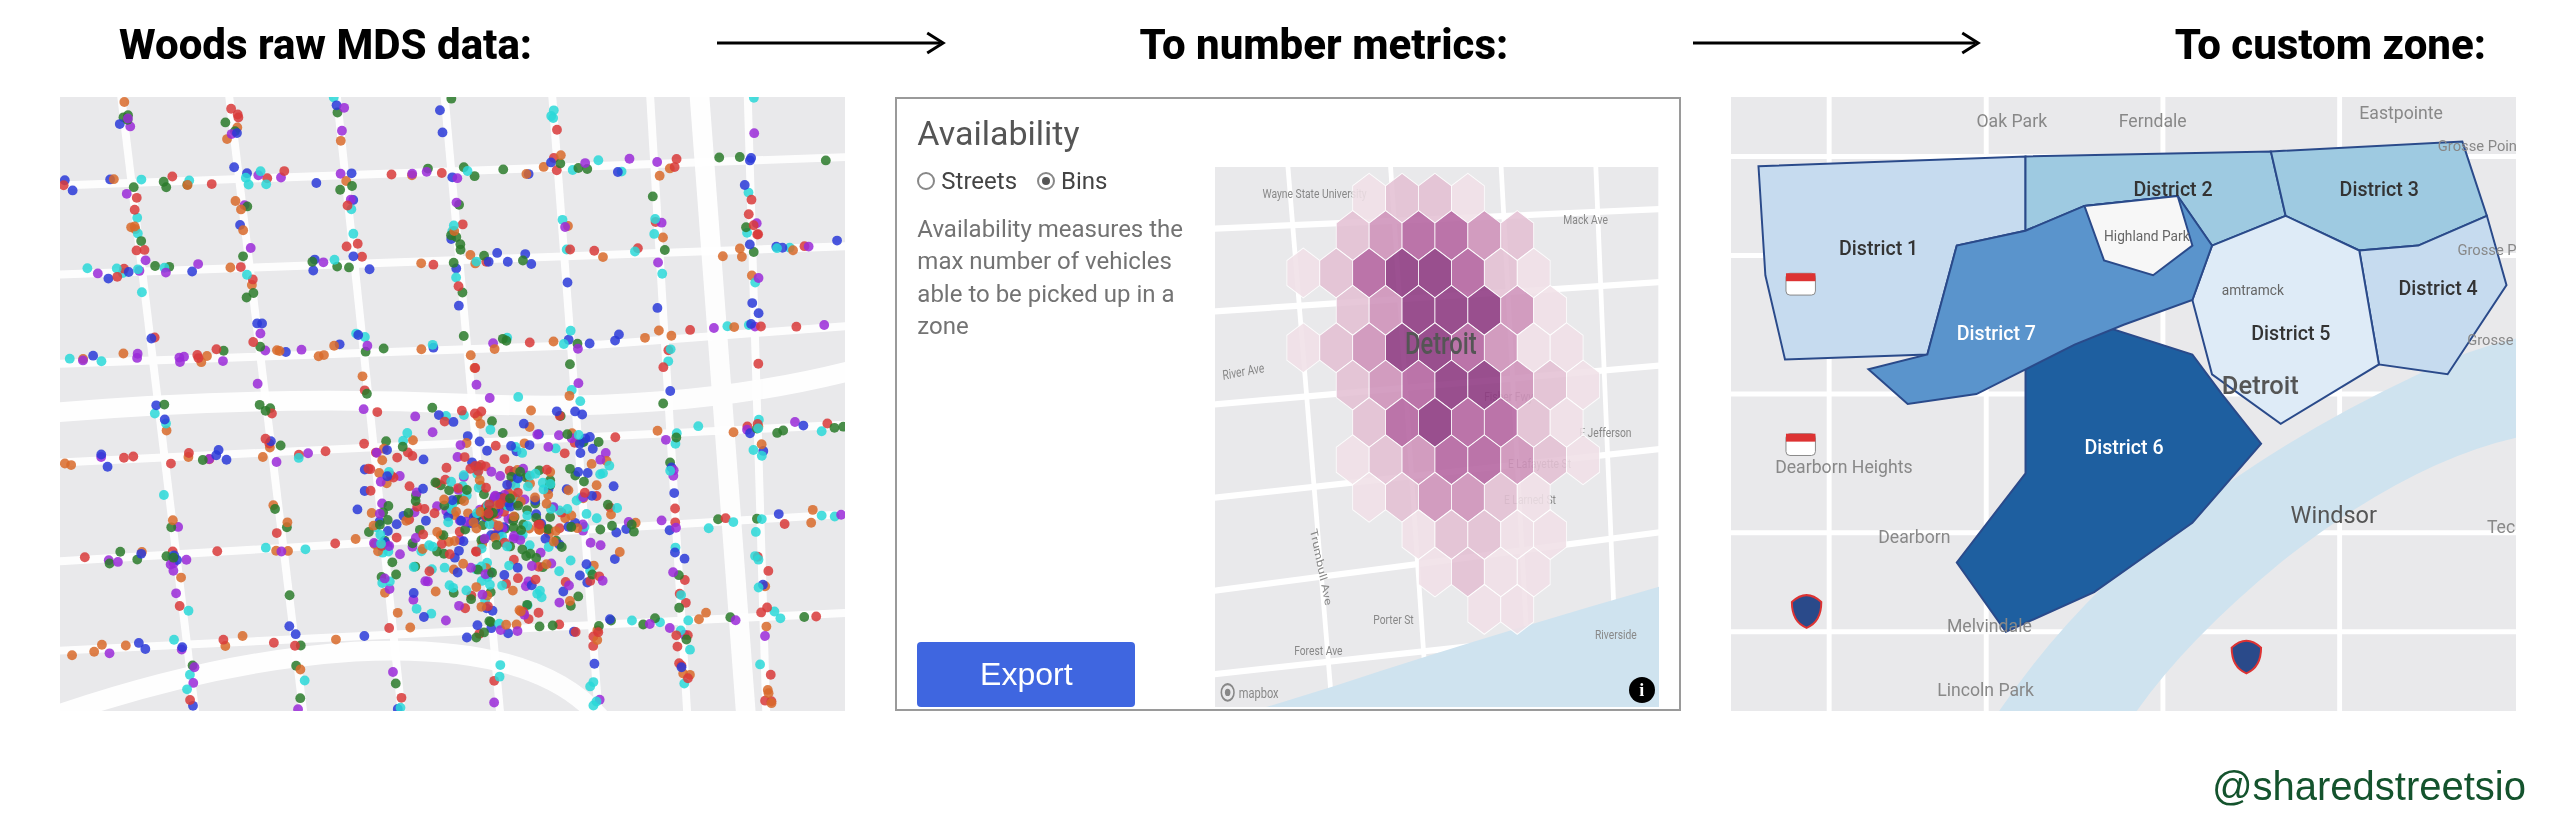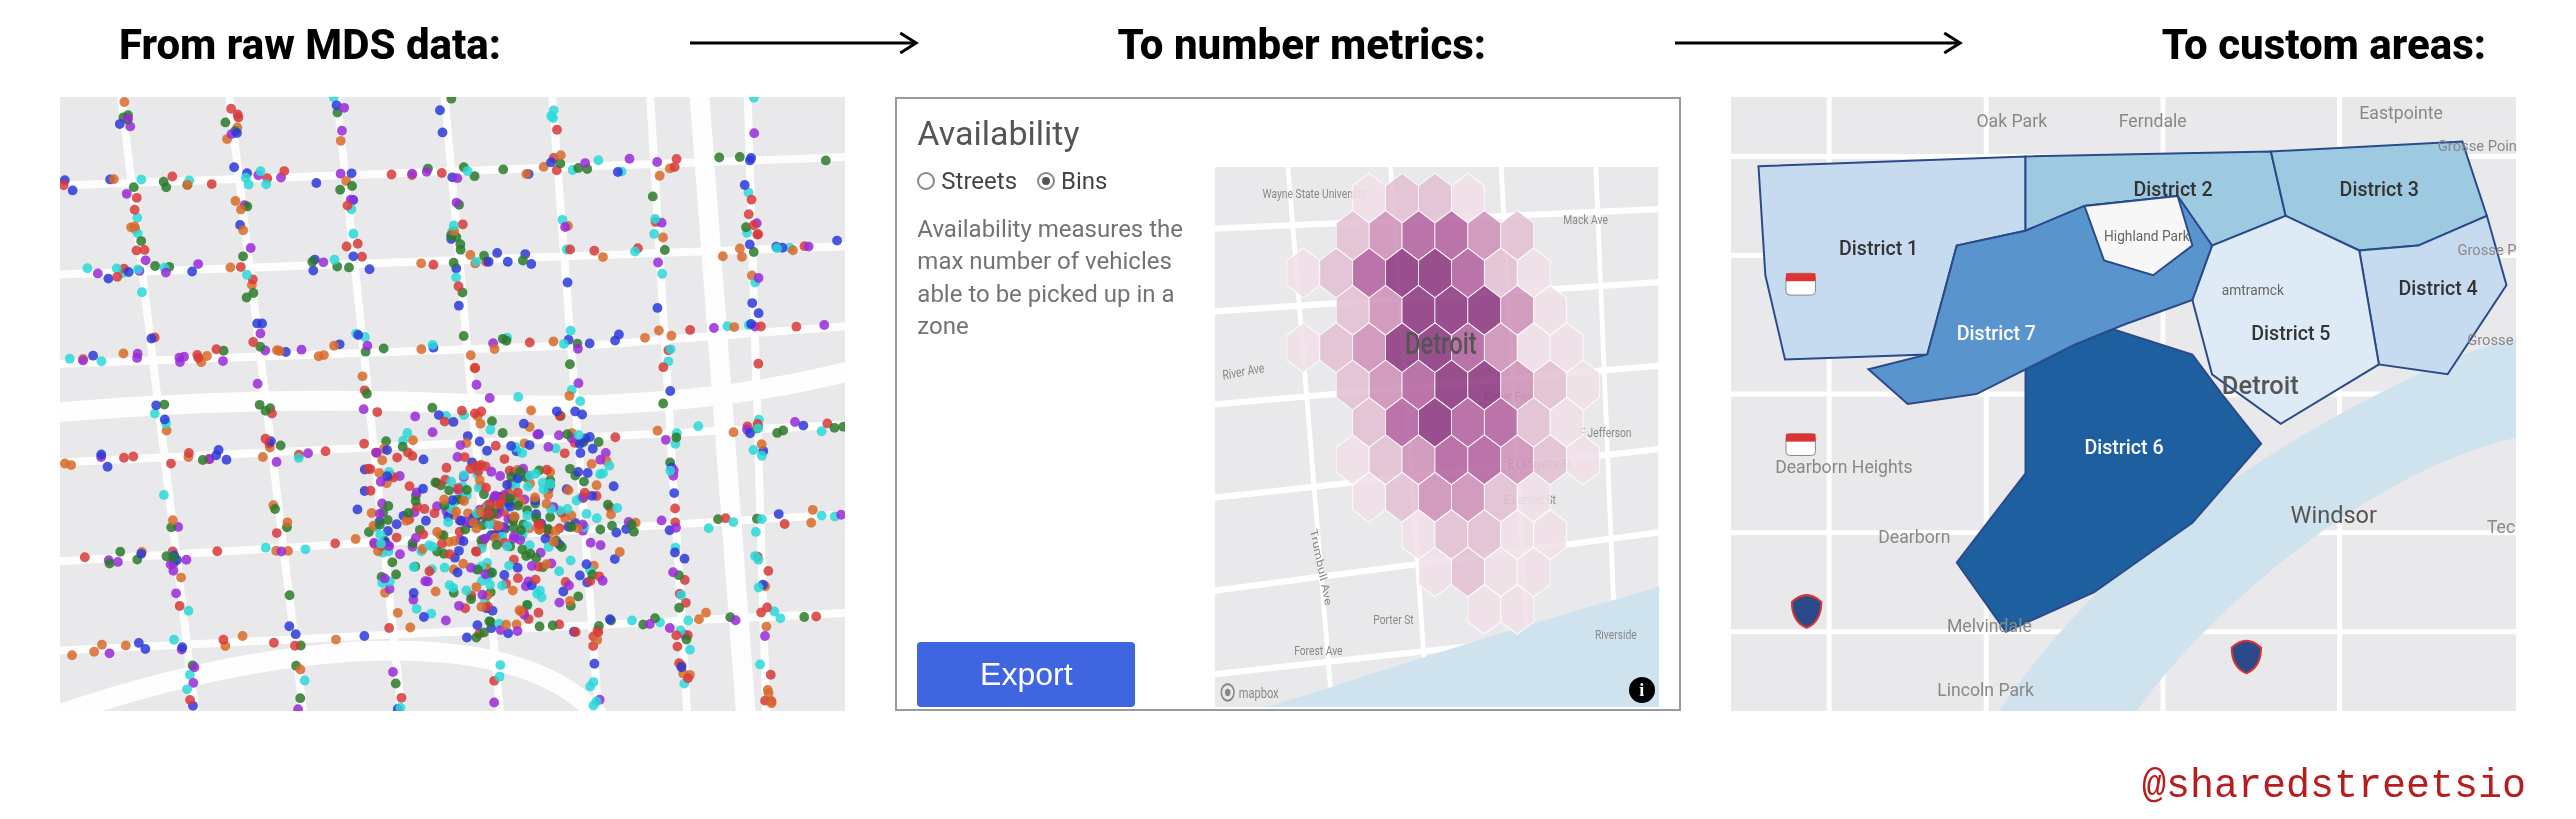--- a/index.html
+++ b/index.html
@@ -17,47 +17,47 @@
   .card-body { display: flex; flex: 1; gap: 30px; }
   .card-side { width: 268px; display: flex; flex-direction: column; }
   .radios { display: flex; gap: 20px; align-items: center; font-size: 24px; color: #444; margin-bottom: 18px; }
   .radio { display: inline-flex; align-items: center; gap: 6px; }
   .radio .dot { width: 18px; height: 18px; border-radius: 50%; border: 2px solid #888; position: relative; }
   .radio.checked .dot::after { content:""; position:absolute; inset:3px; background:#555; border-radius:50%; }
   .desc { font-size: 24px; color: #737373; line-height: 1.35; }
   .export-btn { margin-top: auto; background: #3f66e0; color: #fff; font-size: 32px; border: none; border-radius: 4px; padding: 14px 0; cursor: pointer; width: 218px; }
   .mini-map { flex: 1; position: relative; }
   .info-btn { position: absolute; right: 4px; bottom: 4px; width: 26px; height: 26px; border-radius: 50%; background: #000; color:#fff; font-size:18px; display:flex; align-items:center; justify-content:center; font-weight:bold; font-family: Georgia, serif; }
-  .attribution { position: absolute; right: 50px; bottom: 10px; font-size: 40px; color: #b91c1c; font-family: Liberation Mono, monospace; text-align: center; }
+  .attribution { position: absolute; right: 50px; bottom: 10px; font-size: 40px; color: #14532d; font-family: Liberation Sans, sans-serif; text-align: center; }
   .city-label { font-size: 30px; fill: #555; font-weight: 500; }
   .street-label { font-size: 13px; fill: #888; }
   .district-label { font-size: 20px; fill: #333; }
   .bg { fill: #e9e9eb; }
   .road { stroke: #fff; fill: none; }
 </style>
 </head>
 <body>
 
 <div class="wrap">
   <div class="headers">
-    <h2>From raw MDS data:</h2>
+    <h2>Woods raw MDS data:</h2>
     <span class="arrow">
       <svg width="238" height="26" viewBox="0 0 240 26">
           <line x1="0" y1="13" x2="225" y2="13" stroke-width="3"></line>
           <polyline points="212,3 228,13 212,23" stroke-width="3" fill="none"></polyline>
         </svg>
     </span>
     <h2>To number metrics:</h2>
     <span class="arrow">
       <svg width="297" height="26" viewBox="0 0 300 26">
           <line x1="0" y1="13" x2="285" y2="13" stroke-width="3"></line>
           <polyline points="272,3 288,13 272,23" stroke-width="3" fill="none"></polyline>
         </svg>
     </span>
-    <h2>To custom areas:</h2>
+    <h2>To custom zone:</h2>
   </div>
 
   <div class="panels">
 
     <div class="panel">
       <svg viewBox="0 0 800 620" preserveAspectRatio="none">
         <rect class="bg" width="800" height="620"></rect>
 
         <g class="road" stroke-width="8" opacity="0.95">
           <path d="M-20 90 L820 60"></path>

